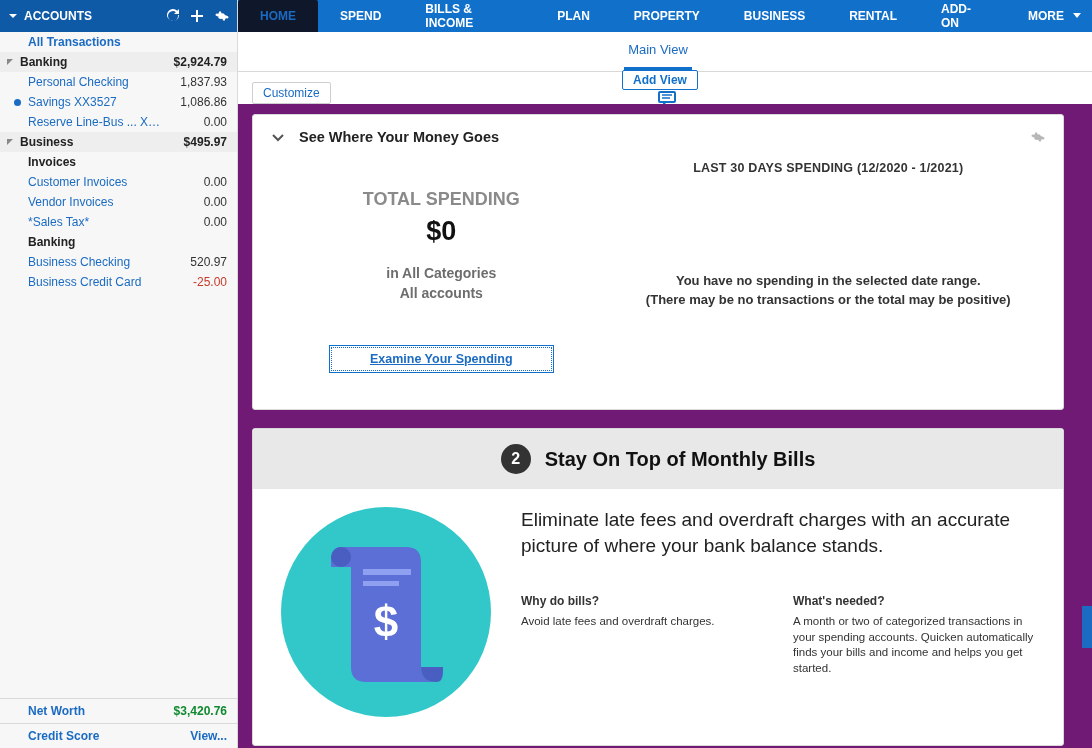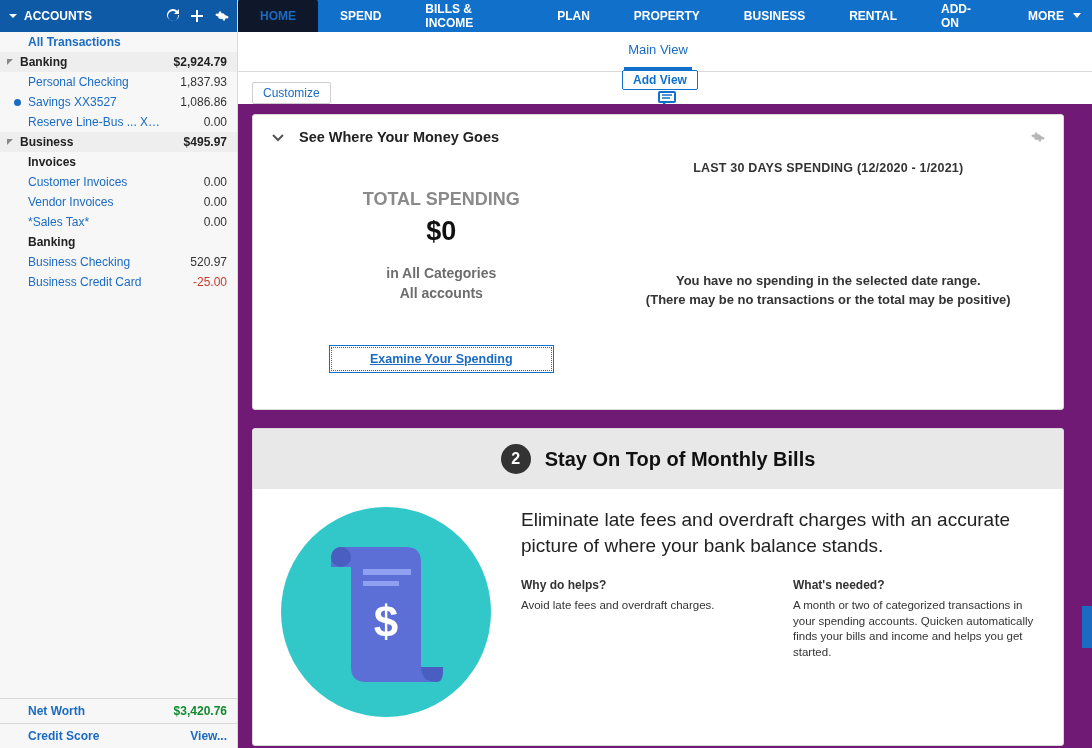--- a/index.html
+++ b/index.html
@@ -66,21 +66,21 @@
 .examine-wrap { text-align:center; margin-top: 44px; }
 .examine { display:inline-block; border:1px solid #1170c9; padding: 6px 40px; color:#1b6bc2; font-size:12.5px; font-weight:600; text-decoration:underline; cursor:pointer; outline:1px dotted #1b6bc2; outline-offset:-3px; }
 
 .card2 { border:1px solid #d9d9d9; border-radius:3px; background:#fff; }
 .card2-head { background:#e8e8e8; height:60px; display:flex; align-items:center; justify-content:center; gap:14px; }
 .num-badge { width:30px; height:30px; border-radius:50%; background:#333; color:#fff; display:flex; align-items:center; justify-content:center; font-weight:700; font-size:16px; }
 .card2-title { font-weight:800; font-size:20px; color:#111; }
 .card2-body { display:flex; padding: 18px 28px 28px 28px; gap: 30px; }
 .illus { width:210px; height:210px; border-radius:50%; background:#32c8ca; display:flex; align-items:center; justify-content:center; flex:0 0 210px; }
 .card2-text { flex:1; }
-.lead { font-size:19px; color:#222; line-height:1.35; margin-bottom: 20px; }
+.lead { font-size:19px; color:#222; line-height:1.35; margin-bottom: 36px; }
 .two-col { display:flex; gap:30px; }
 .col { flex:1; }
 .col h5 { font-size:12px; font-weight:700; margin-bottom:6px; }
 .col p { font-size:11.5px; line-height:1.35; color:#333; }
 
 .right-scroll-cue { position:absolute; right:0; top:606px; width:10px; height:42px; background:#1b6bc2; }
 
 svg { display:block; }
 </style>
 </head>
@@ -282,21 +282,21 @@
               <rect x="42" y="32" width="48" height="6" fill="#8fa0f0"></rect>
               <rect x="42" y="44" width="36" height="5" fill="#8fa0f0"></rect>
               <text x="65" y="100" font-size="44" font-weight="700" fill="#fff" text-anchor="middle">$</text>
               <path d="M100 130 Q100 145 115 145 Q122 145 122 135 L122 130 Z" fill="#4a5dc0"></path>
             </svg>
           </div>
           <div class="card2-text">
             <div class="lead">Eliminate late fees and overdraft charges with an accurate picture of where your bank balance stands.</div>
             <div class="two-col">
               <div class="col">
-                <h5>Why do helps?</h5>
+                <h5>Why do bills?</h5>
                 <p>Avoid late fees and overdraft charges.</p>
               </div>
               <div class="col">
                 <h5>What's needed?</h5>
                 <p>A month or two of categorized transactions in your spending accounts. Quicken automatically finds your bills and income and helps you get started.</p>
               </div>
             </div>
           </div>
         </div>
       </div>

